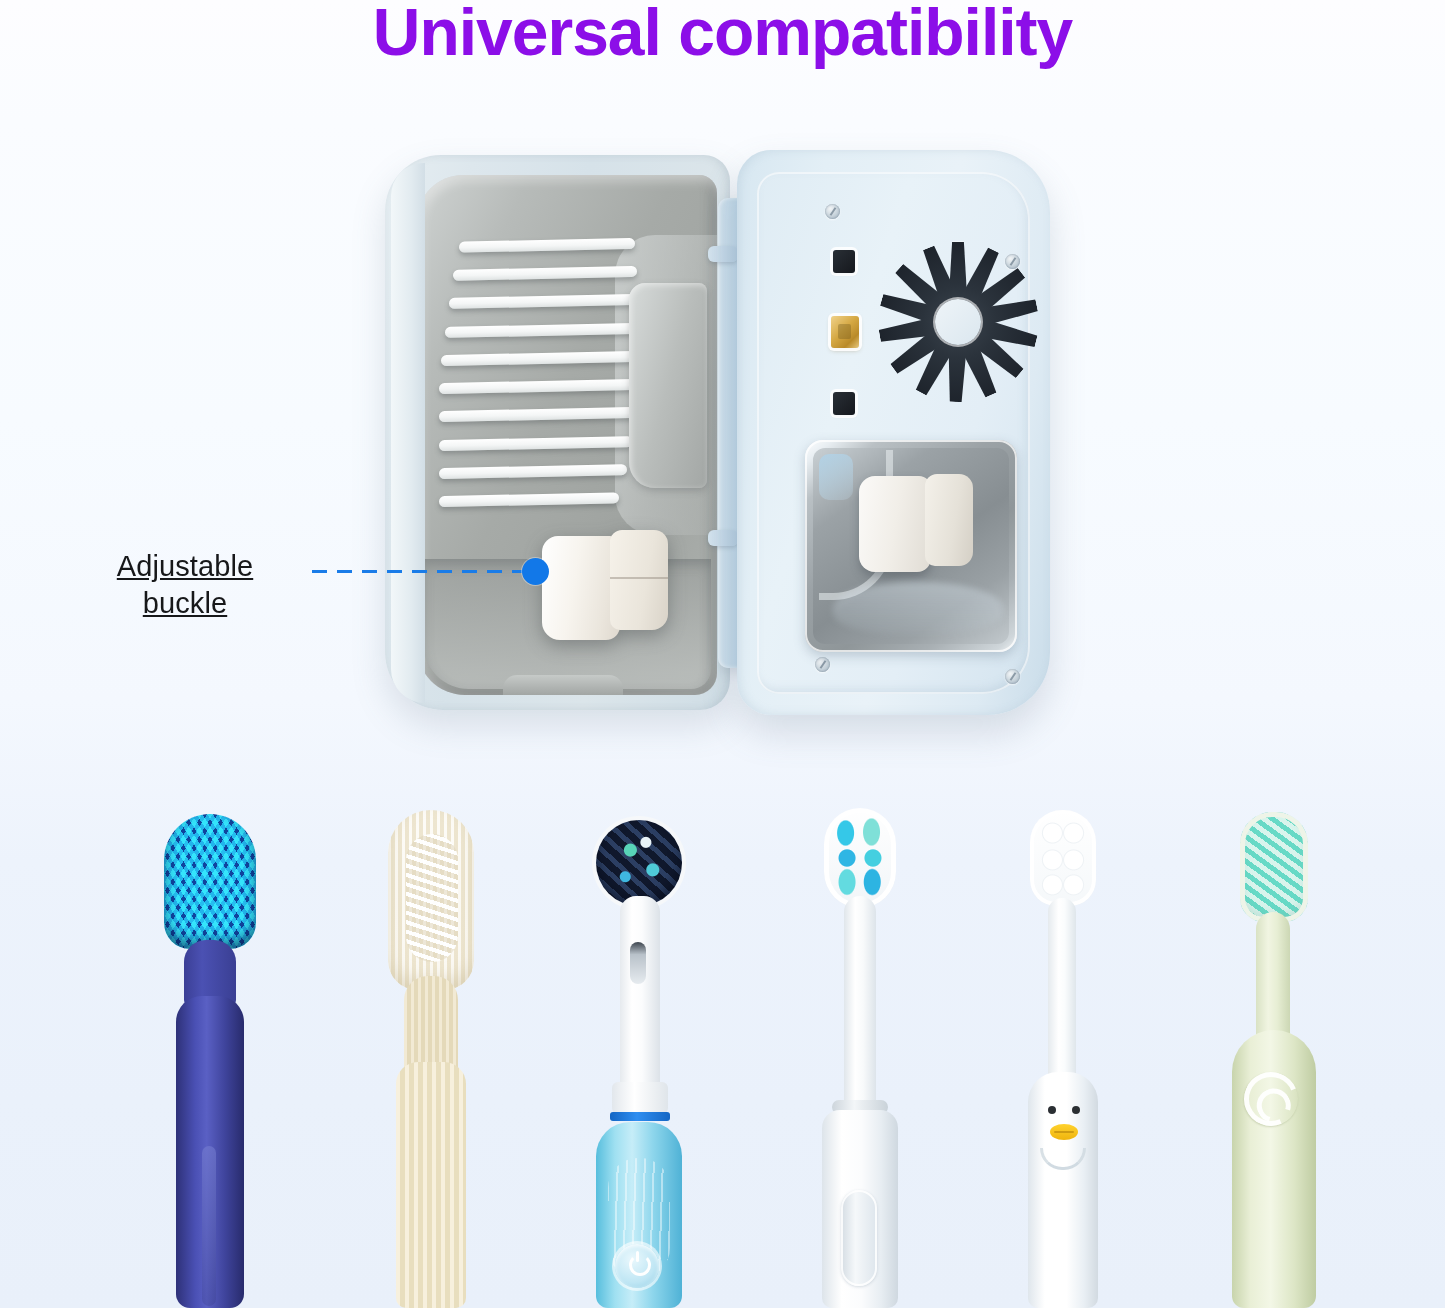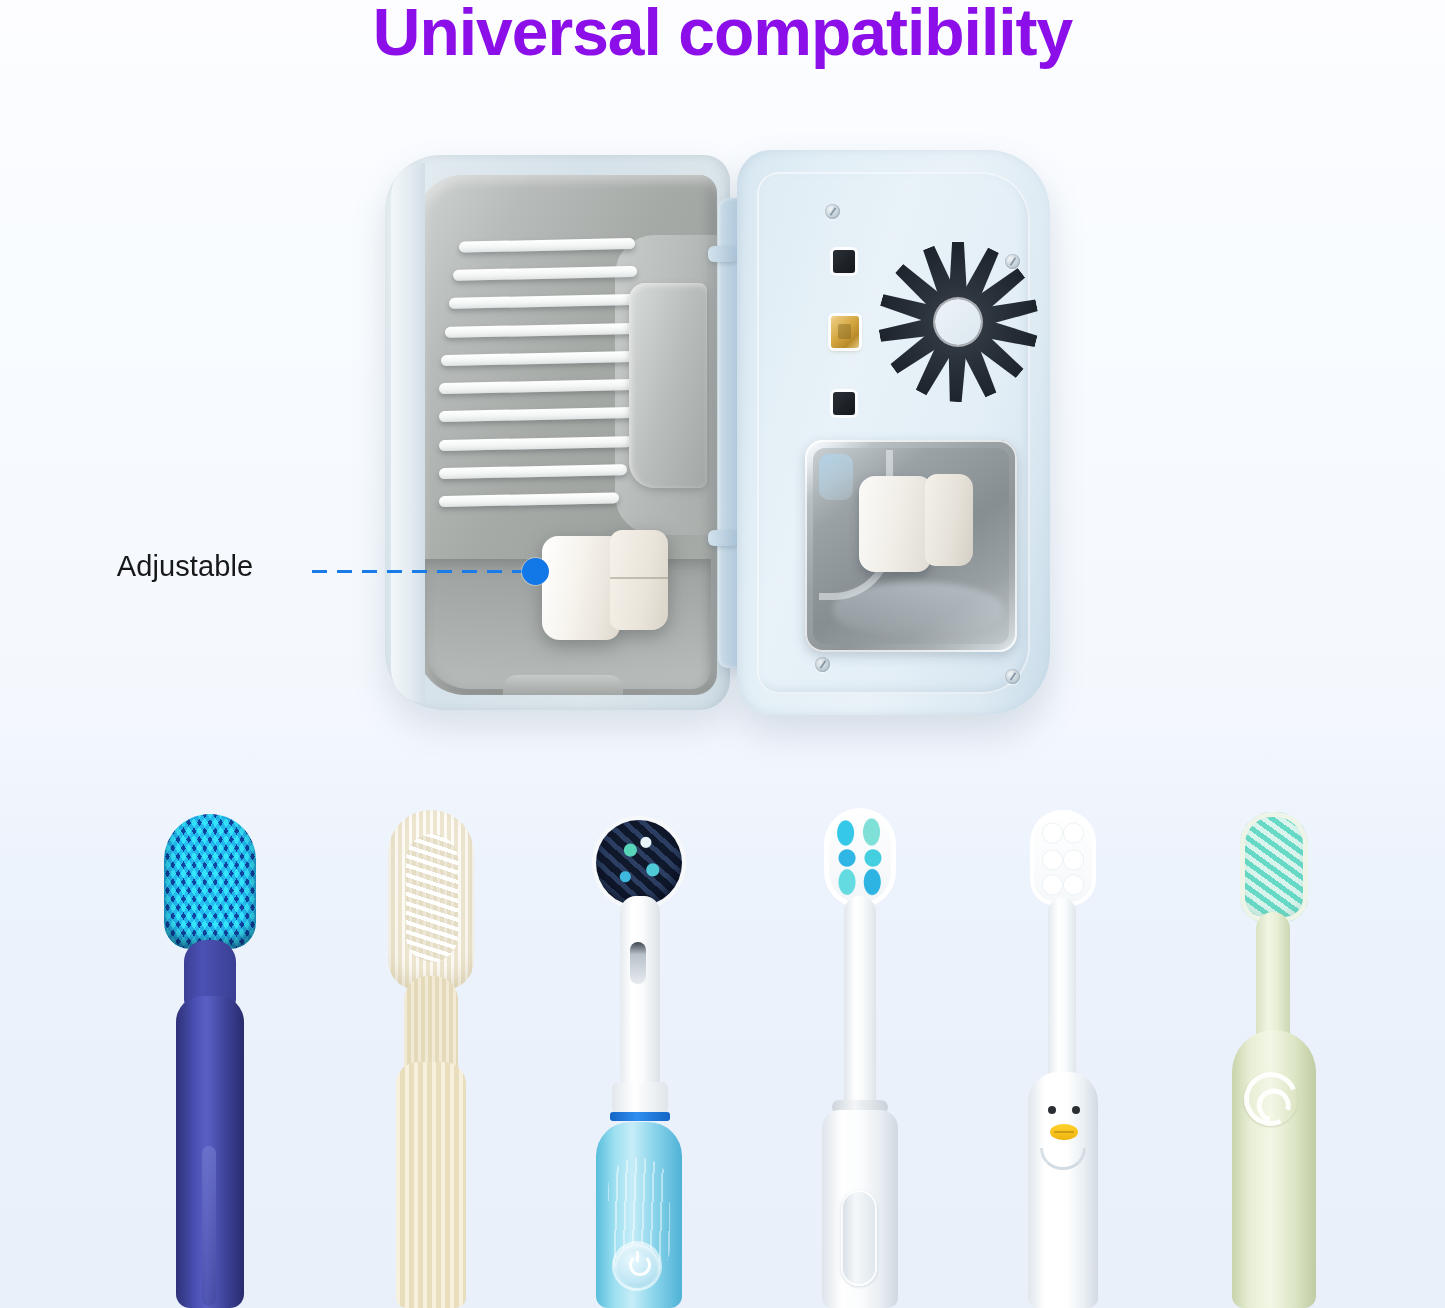--- a/index.html
+++ b/index.html
@@ -40,20 +40,21 @@
   
   .callout-label{
     position:absolute;
     left:60px; top:548px;
     width:250px;
     text-align:center;
     font-size:29px;
     line-height:1.28;
     color:#17181a;
     letter-spacing:.1px;
+    text-decoration:underline;
   }
   .leader{
     position:absolute;
     left:312px; top:570px;
     width:226px; height:3px;
     background:repeating-linear-gradient(90deg,
        #1a7ce8 0px,#1a7ce8 15px, rgba(26,124,232,0) 15px, rgba(26,124,232,0) 25px);
   }
   .leader-dot{
     position:absolute;
@@ -591,20 +592,21 @@
             <div class="mirror-shine"></div>
           </div>
         </div>
 
       </div>
     </div>
   </div>
 
   <div class="callout-label">
     <div>Adjustable</div>
+    <div>buckle</div>
   </div>
   <div class="leader"></div>
   <div class="leader-dot"></div>
 
   <div class="brush-row">
 
     <div class="brush b1">
       <div class="head"></div>
       <div class="neck"></div>
       <div class="handle"></div>

